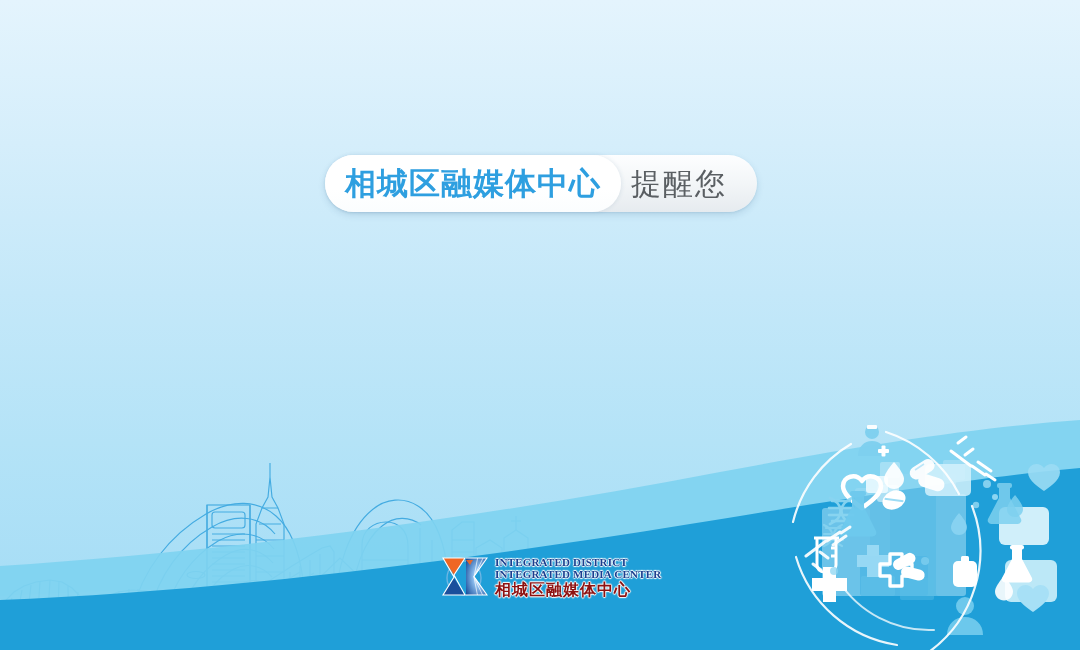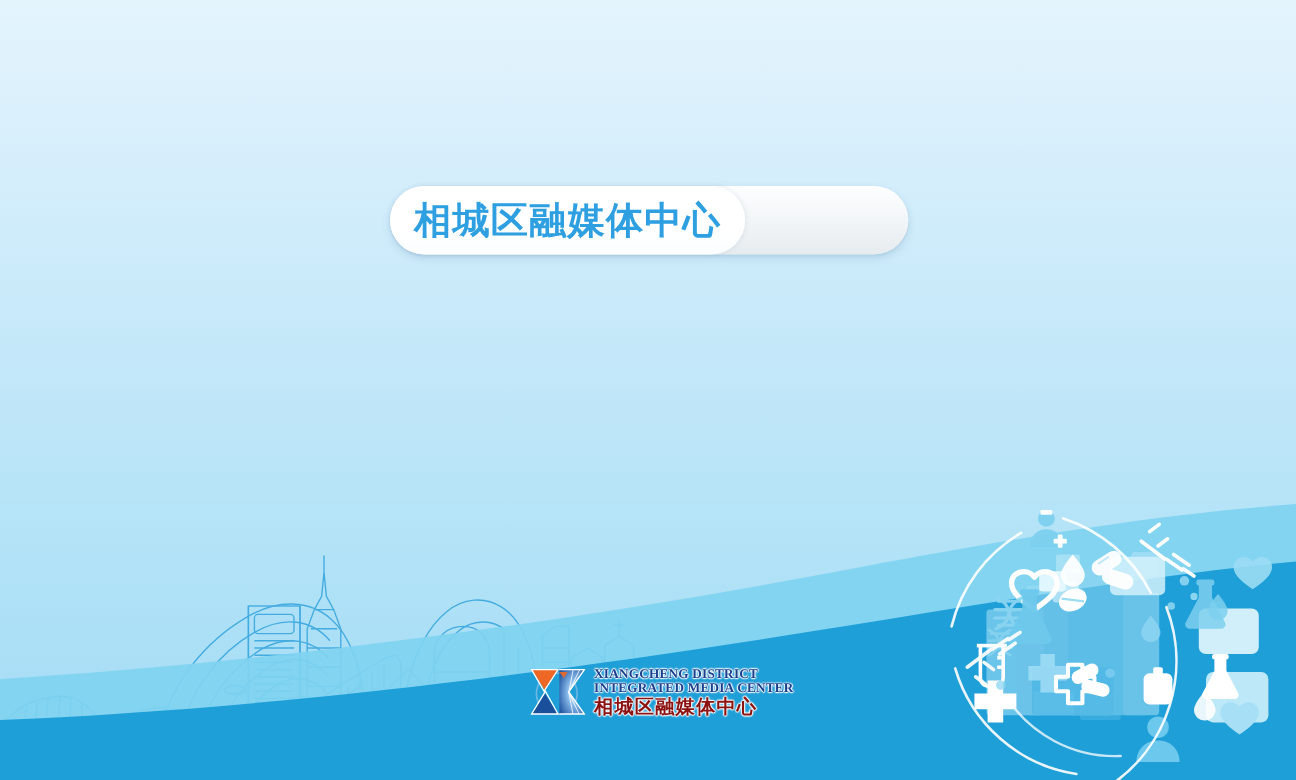--- a/index.html
+++ b/index.html
@@ -316,20 +316,21 @@
           </g>
         </g>
       </g>
     </svg>
   </div>
 
   <div id="notice-pill">
     <div id="notice-inner">
       <span id="notice-org">相城区融媒体中心</span>
     </div>
+    <span id="notice-suffix">提醒您</span>
   </div>
 
   <div id="brand-logo">
     <svg id="brand-mark" viewBox="0 0 48 42">
       <defs>
         <radialGradient id="rayGlow" cx="0.62" cy="0.5" r="0.65">
           <stop offset="0" stop-color="#ffffff"></stop>
           <stop offset="0.35" stop-color="#8fc0ef"></stop>
           <stop offset="1" stop-color="#1a4f9c"></stop>
         </radialGradient>
@@ -351,19 +352,19 @@
 
       <path d="M3,2 L25,2 L14,19 Z" fill="#ef6724"></path>
       <path d="M14,22 L25,39 L3,39 Z" fill="#1a4f9c"></path>
 
       <path d="M26,4 L33,4 L30,9 Z" fill="#ef6724" opacity="0.9"></path>
 
       <path d="M3,2 L25,2 L14,19 L25,39 L3,39 L14,21 Z" fill="none" stroke="#ffffff" stroke-width="1.1"></path>
       <path d="M26,2 L47,2 L34,20.5 L47,39 L26,39" fill="none" stroke="#ffffff" stroke-width="1.1"></path>
     </svg>
     <div id="brand-text">
-      <span class="brand-en">XIANGCHENG DISTRICT</span>
+      <span class="brand-en">INTEGRATED DISTRICT</span>
       <span class="brand-en line2">INTEGRATED MEDIA CENTER</span>
       <span class="brand-cn">相城区融媒体中心</span>
     </div>
   </div>
 
 </div>
 
 </body></html>

